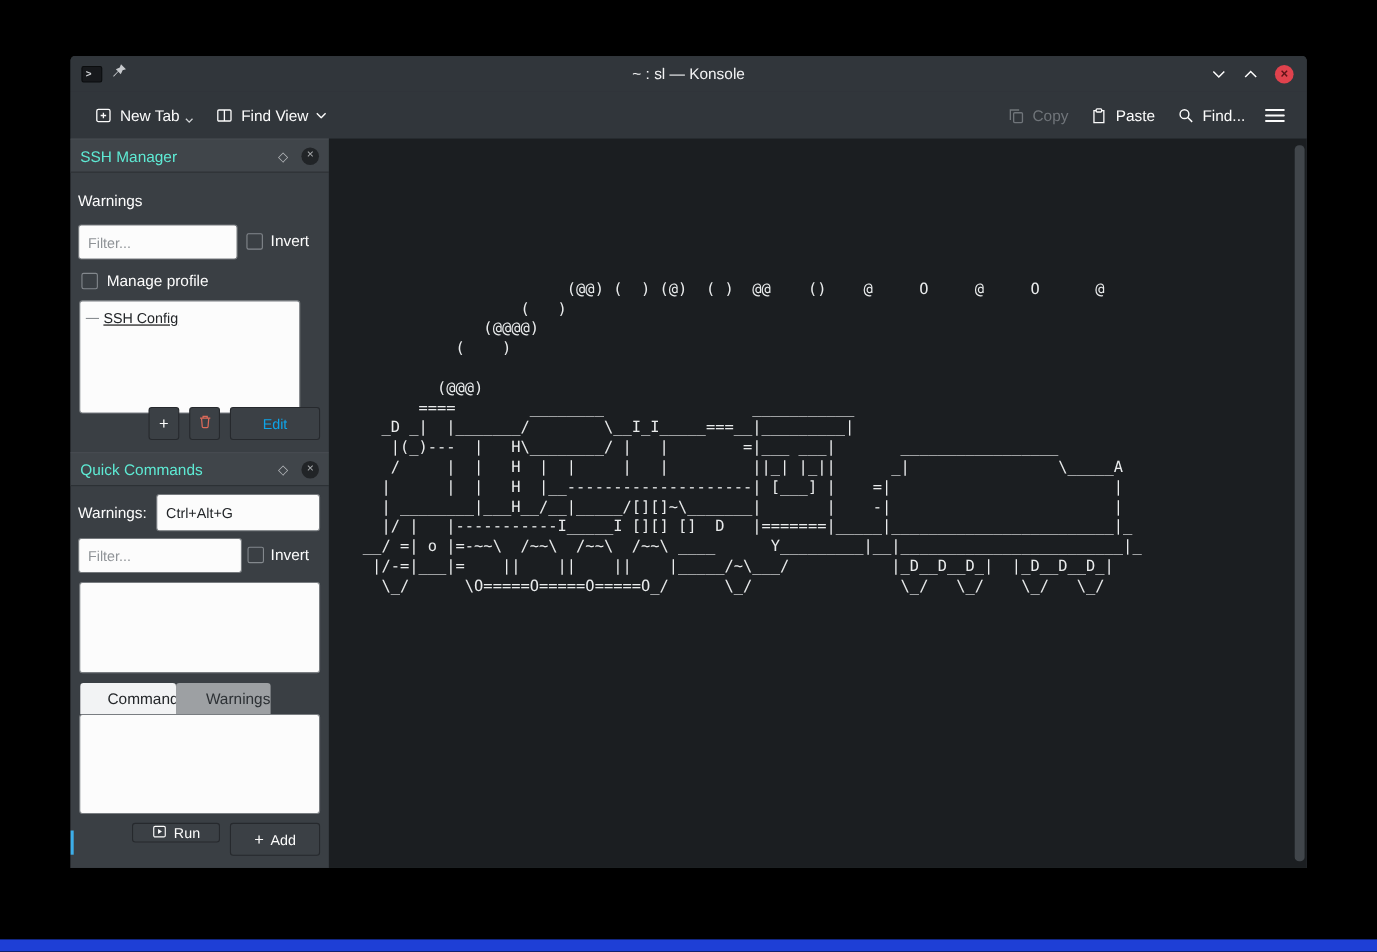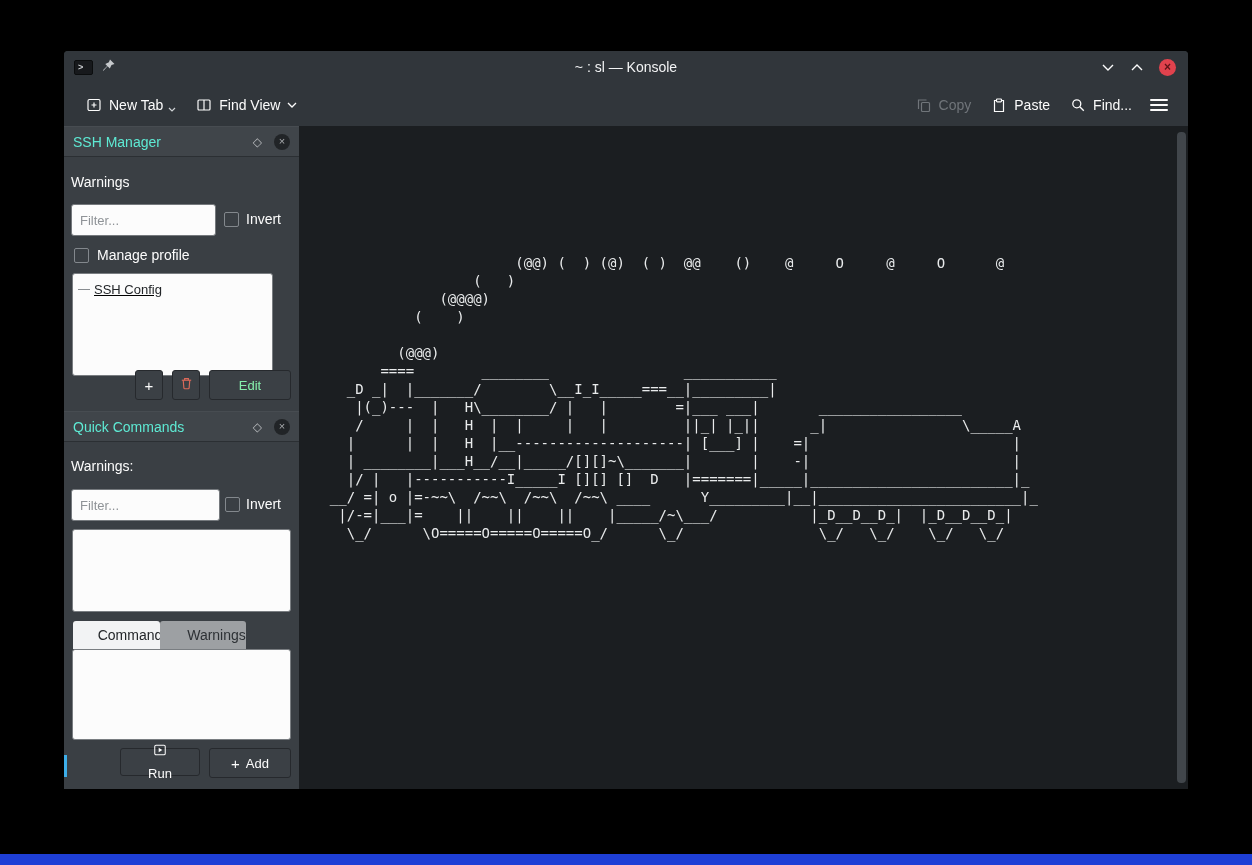--- a/index.html
+++ b/index.html
@@ -56,21 +56,21 @@
   .text-input::placeholder { color:#8f9397; }
   .checkbox { position:absolute; width:15px; height:15px; border:1px solid #83888d; border-radius:2px;
               background:transparent; }
   .white-box { position:absolute; background:#fcfcfc; border:1px solid #797d81; border-radius:3px; }
   .tree-item { display:flex; align-items:center; padding:8px 4px 0 5px; font-size:13px; color:#232629; }
   .tree-branch { width:12px; height:1px; background:#898d91; margin-right:4px; }
 
   .btn { position:absolute; background:#3b4045; border:1px solid #26292d; border-radius:3px;
          color:#fcfcfc; font-size:13px; display:flex; align-items:center; justify-content:center;
          gap:6px; font-family:inherit; }
-  .btn.disabled { color:#86efac; }
+  .btn.disabled { color:#0ea5e9; }
   .btn .plus-glyph { font-size:15px; line-height:1; }
 
   .tab { position:absolute; height:28px; font-size:14px; display:flex; align-items:center;
          justify-content:center; border-radius:3px 3px 0 0; border:none; font-family:inherit;padding-left:27px; }
   .tab-active { background:#f2f3f4; color:#232629; }
   .tab-inactive { background:#9da0a3; color:#2d3135; }
 
   .focus-accent { position:absolute; left:0; top:629px; width:3px; height:22px; background:#3daee9; }
 
   
@@ -219,37 +219,38 @@
           <span>Edit</span>
         </button>
 
         <div class="panel-header" style="top:285px;">
           <span class="panel-title">Quick Commands</span>
           <button class="detach-icon">◇</button>
           <button class="panel-close">×</button>
         </div>
 
         <span class="field-label" style="left:7px; top:332px;">Warnings:</span>
+        <input class="text-input" style="left: 78px; top: 323px; width: 149px; height: 34px;" value="Ctrl+Alt+G">
 
         <input class="text-input" style="left: 7px; top: 363px; width: 149px; height: 32px;" placeholder="Filter...">
         <span class="checkbox" style="left:161px; top:371px;"></span>
         <span class="field-label" style="left:182px; top:370px;">Invert</span>
 
         <div class="white-box" style="left:8px; right:8px; top:403px; height:83px;"></div>
 
         <button class="tab tab-active" style="left:9px; top:495px; width:87px;">
           <span>Command</span>
         </button>
         <button class="tab tab-inactive" style="left:96px; top:495px; width:86px;">
           <span>Warnings</span>
         </button>
 
         <textarea class="white-box" style="left: 8px; right: 8px; top: 523px; height: 91px; width: 219px; resize: none; outline: none; font-family: inherit; font-size: 13px;"></textarea>
 
-        <button class="btn" style="left:56px; top:622px; width:80px; height:28px;flex-direction:column;">
+        <button class="btn" style="left:56px; top:622px; width:80px; height:18px;">
           <span>
             <svg width="14" height="14" viewBox="0 0 16 16">
               <rect x="2" y="2.5" width="12" height="11" rx="1.5" fill="none" stroke="#fcfcfc" stroke-width="1.2"></rect>
               <path d="M6.5 5.4 L10.6 8 L6.5 10.6 Z" fill="#fcfcfc"></path>
             </svg>
           </span>
           <span>Run</span>
         </button>
         <button class="btn" style="left:145px; top:622px; width:82px; height:30px;">
           <span class="plus-glyph">+</span>

